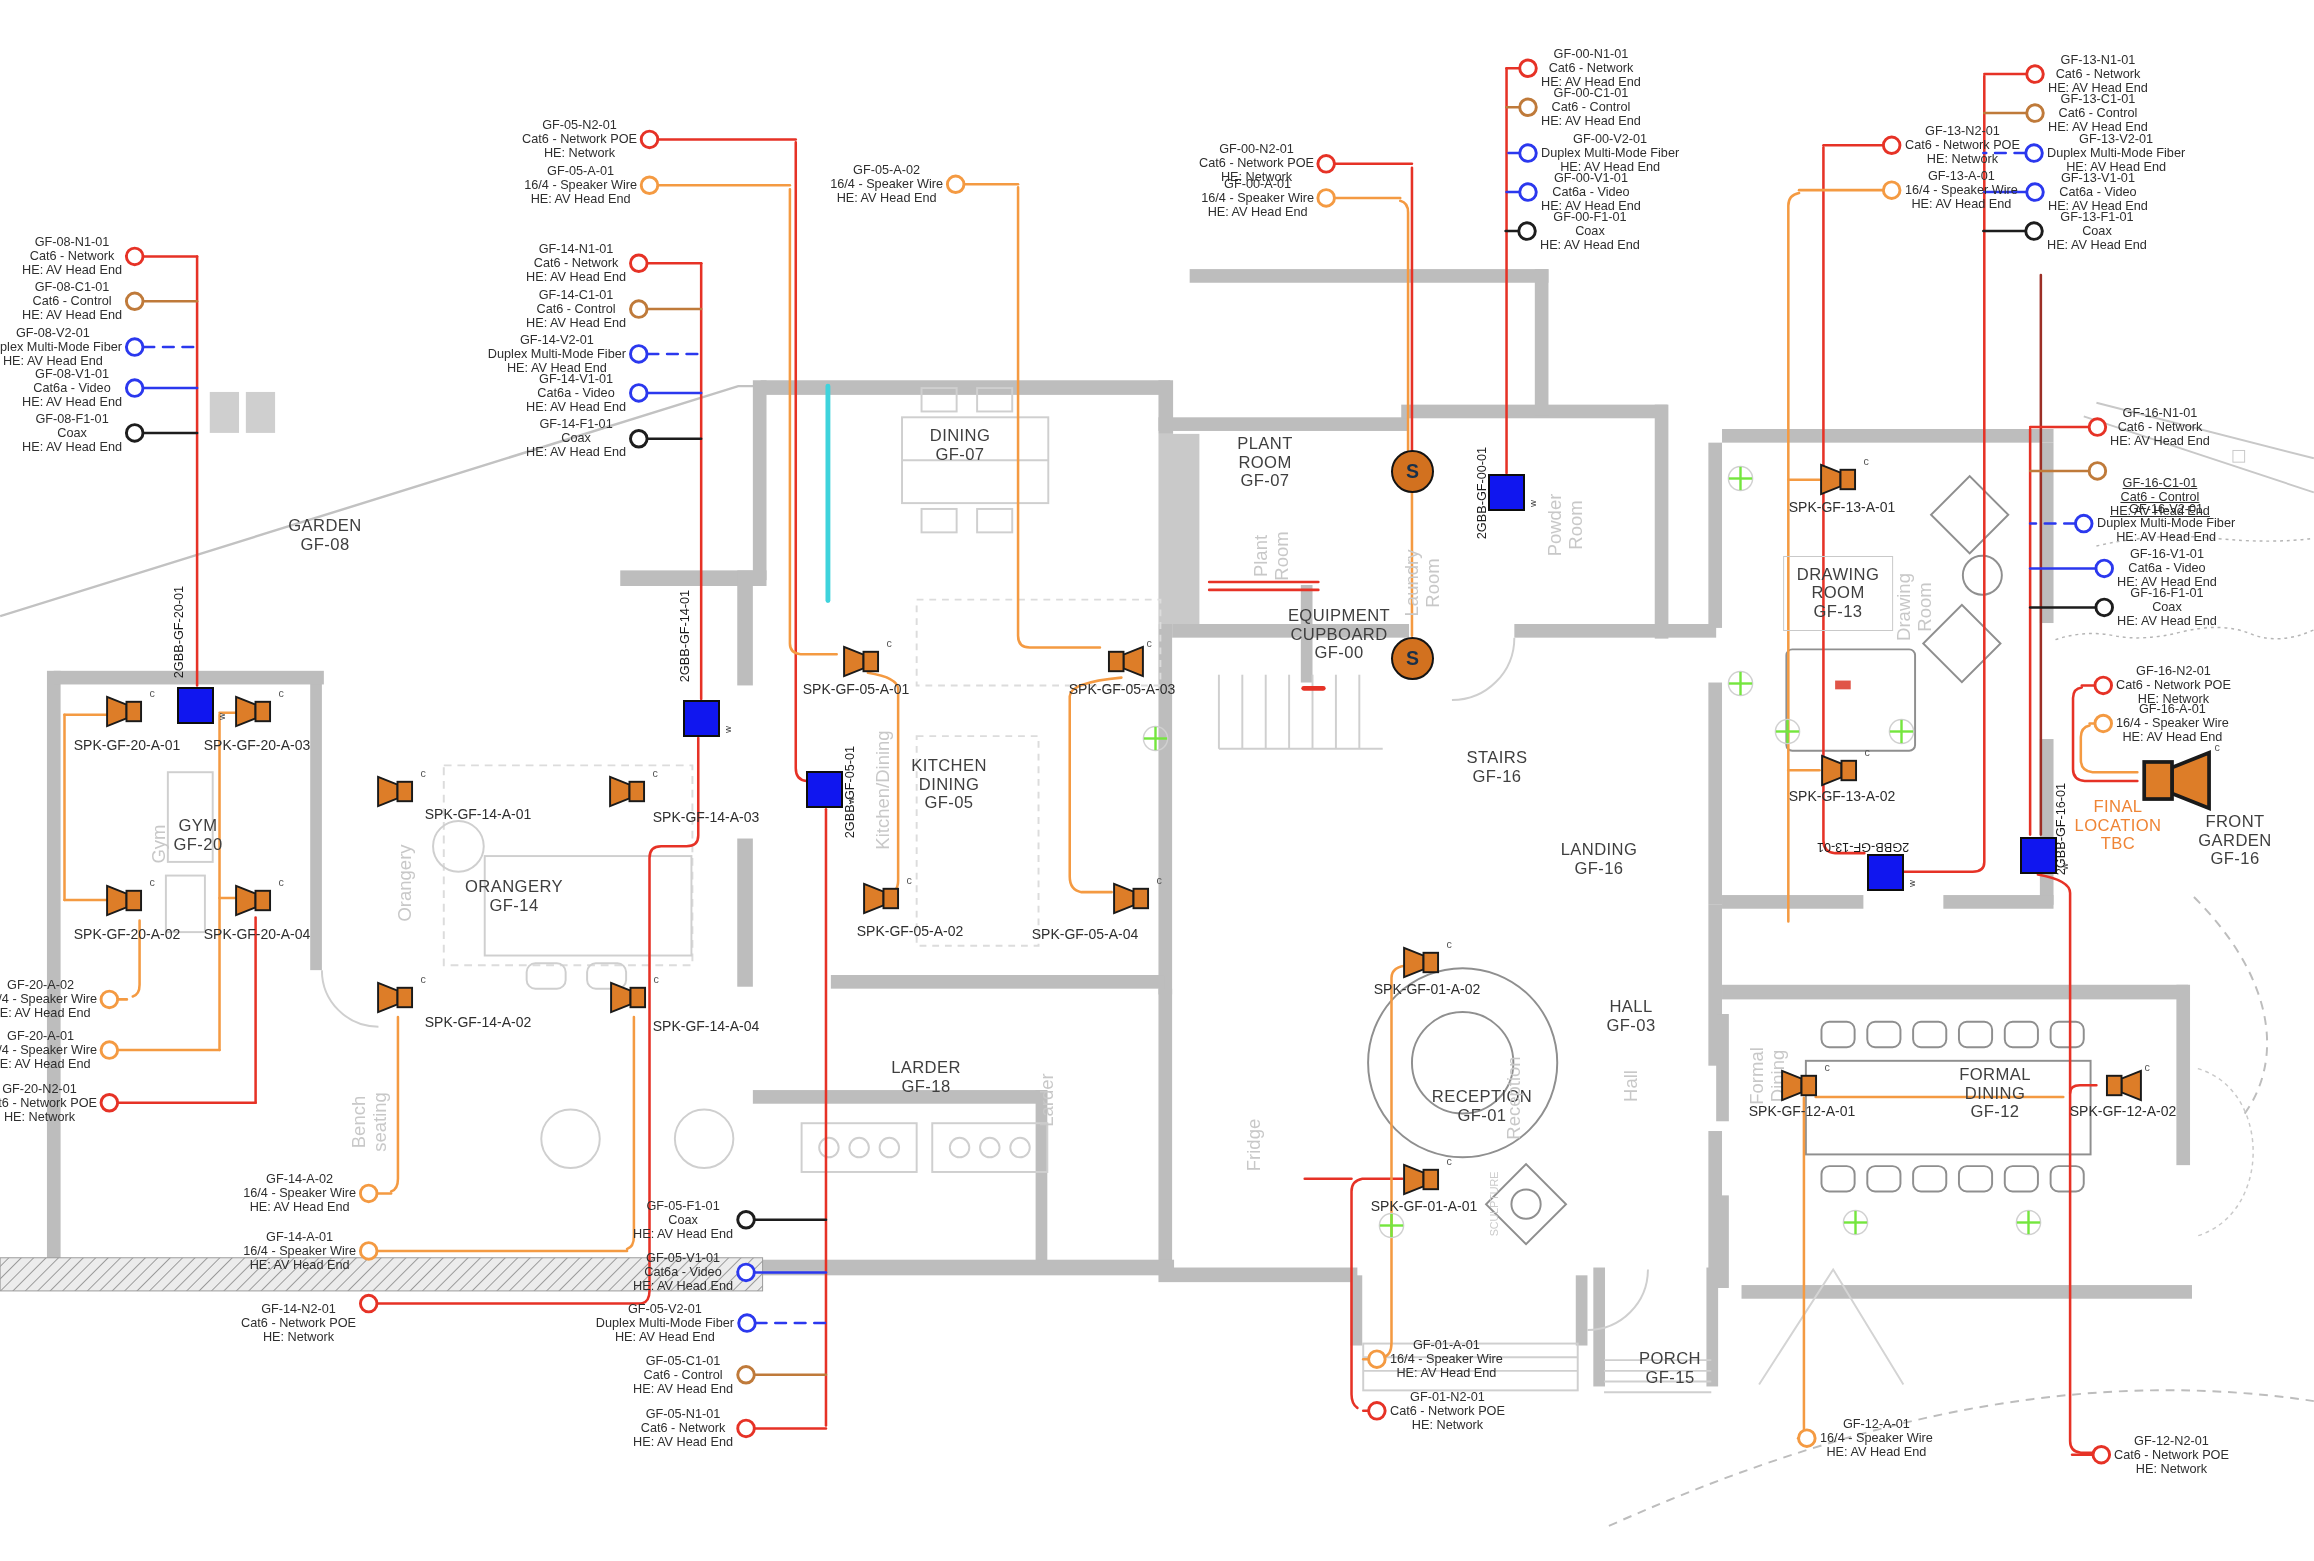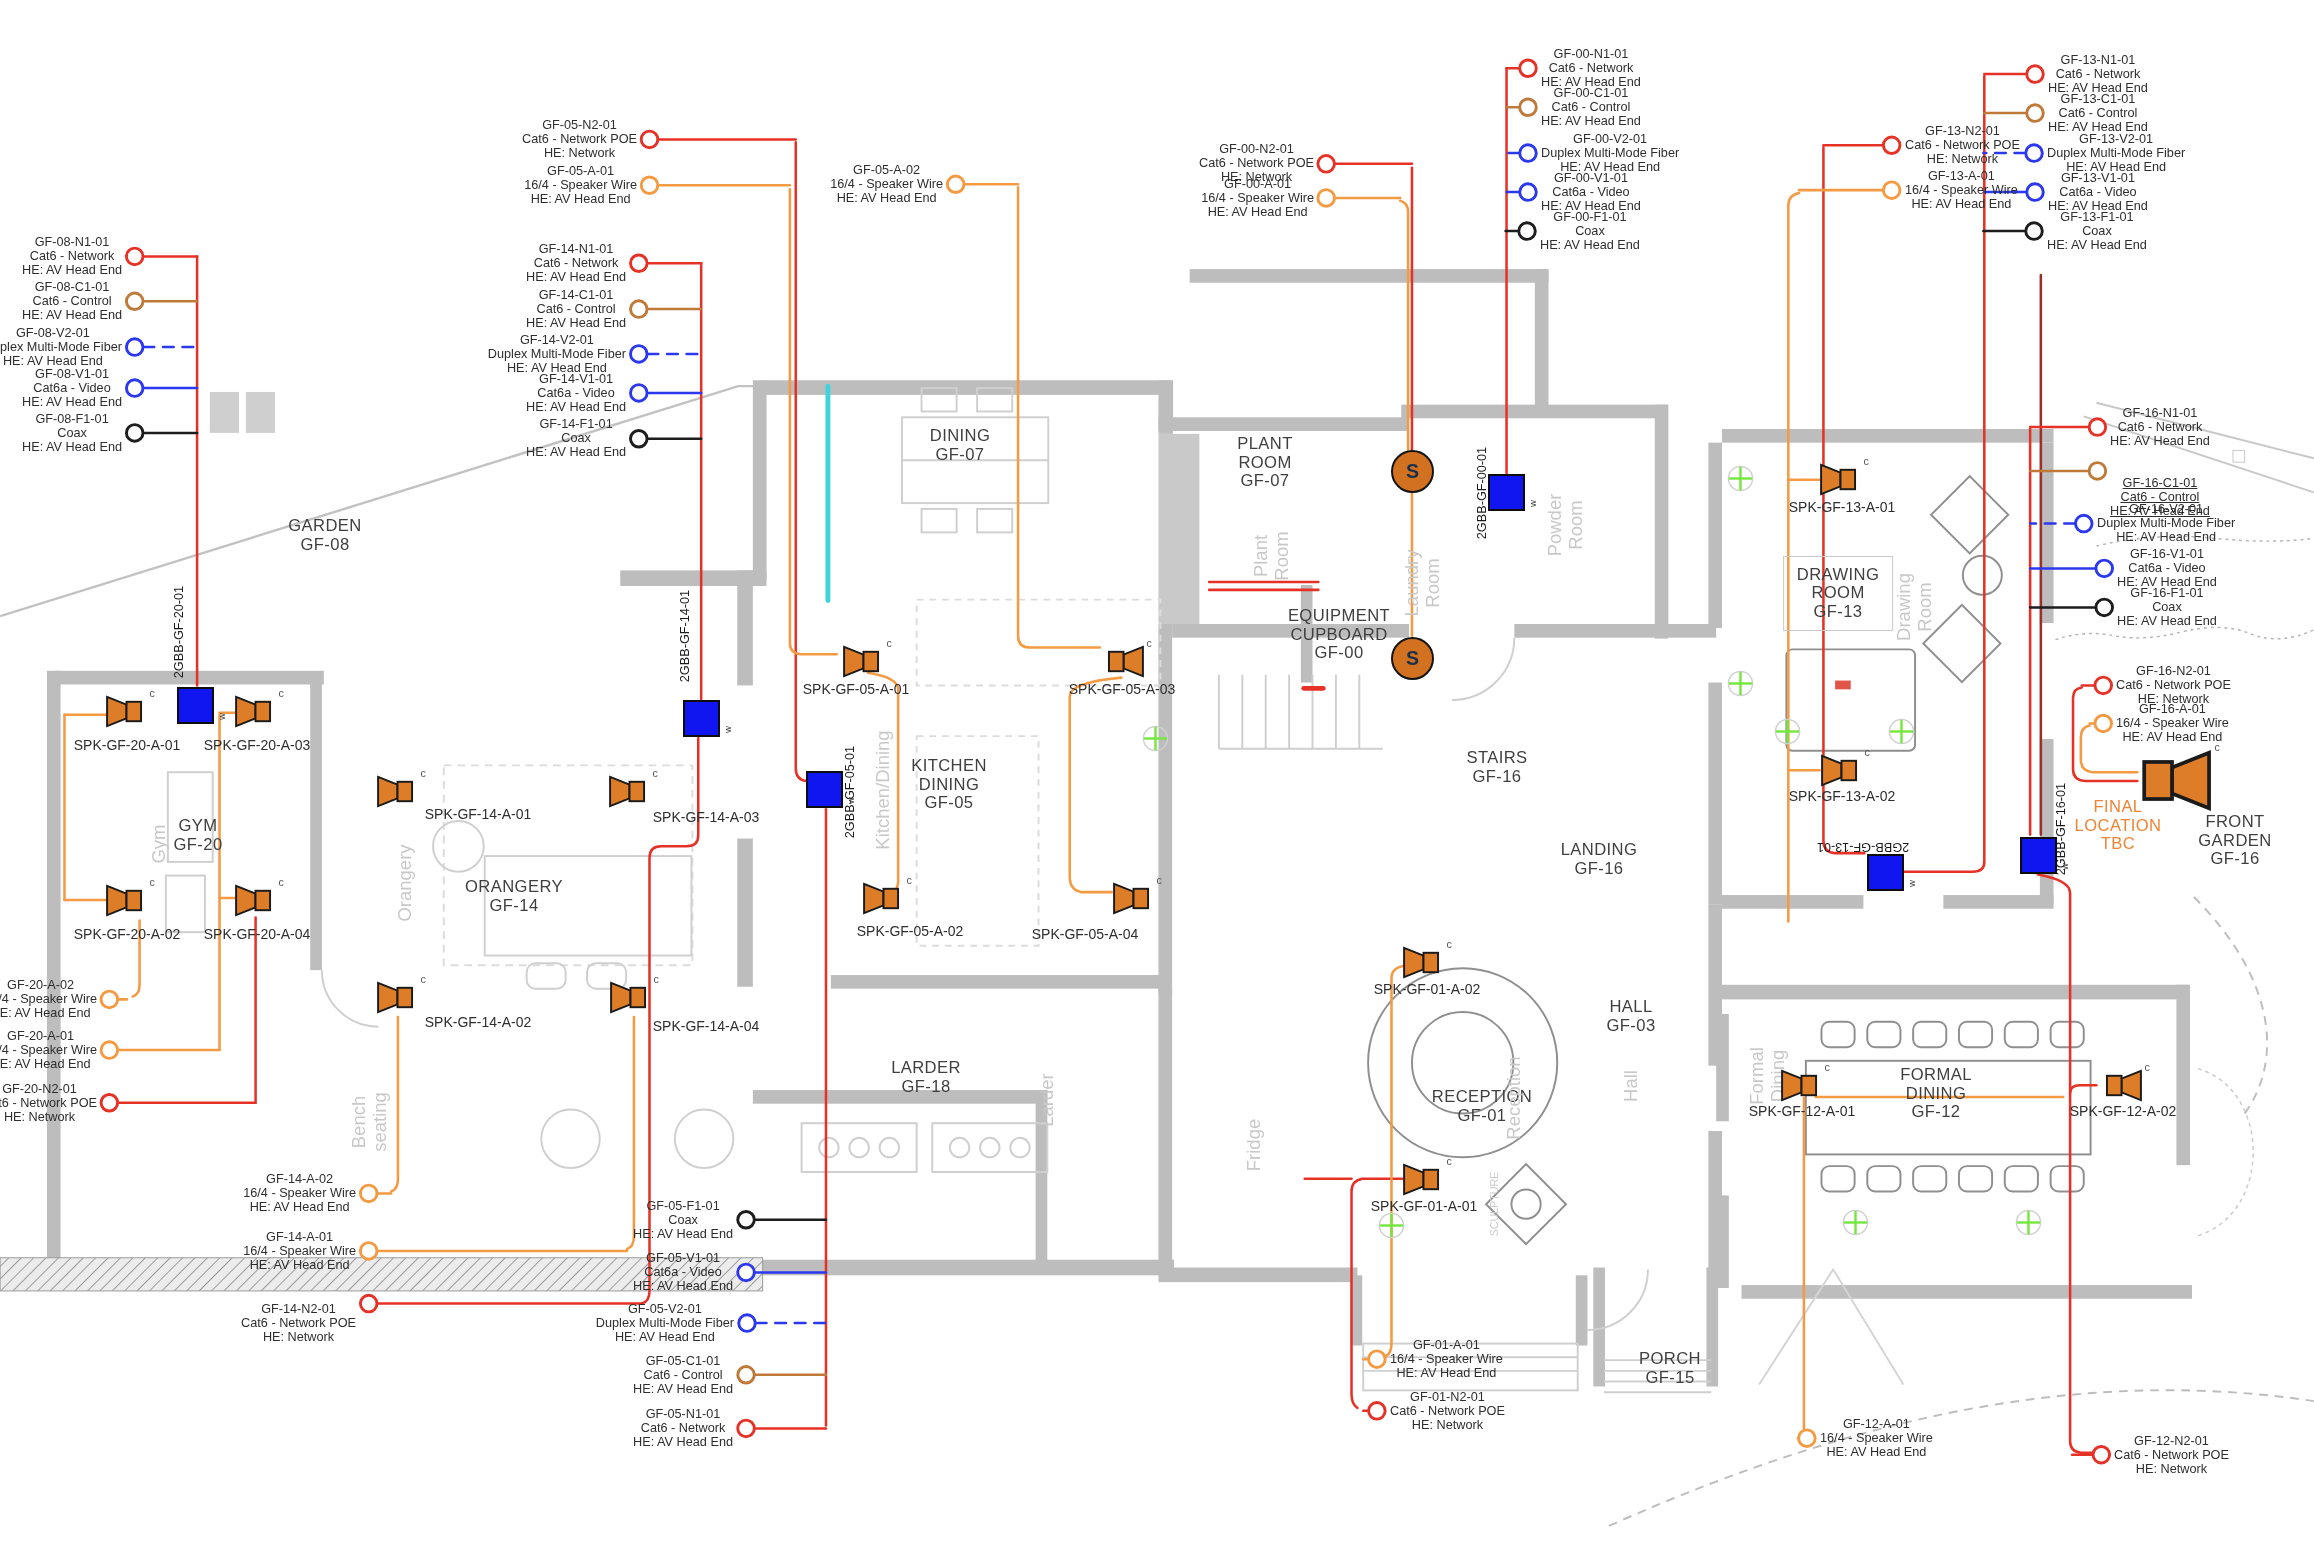--- a/index.html
+++ b/index.html
@@ -502,21 +502,21 @@
 GF-16</div>
     <div class="txt room" style="left: 1631px; top: 998px;">HALL
 GF-03</div>
     <div class="txt room" style="left: 1482px; top: 1088px;">RECEPTION
 GF-01</div>
     <div class="txt room" style="left: 1670px; top: 1350px;">PORCH
 GF-15</div>
     <div class="txt room boxed" style="left: 1838px; top: 556px;">DRAWING
 ROOM
 GF-13</div>
-    <div class="txt room" style="left: 1936px; top: 1066px;">FORMAL
+    <div class="txt room" style="left: 1995px; top: 1066px;">FORMAL
 DINING
 GF-12</div>
     <div class="txt room" style="left: 2219px; top: 813px; margin-left: 16px;">FRONT
 GARDEN
 GF-16</div>
     <div class="txt room" style="left: 2118px; top: 798px; color: rgb(239, 132, 53);">FINAL
 LOCATION
 TBC</div>
     <div class="txt gray" style="left: 159px; top: 844px;">Gym</div>
     <div class="txt gray" style="left: 405px; top: 883px;">Orangery</div>

